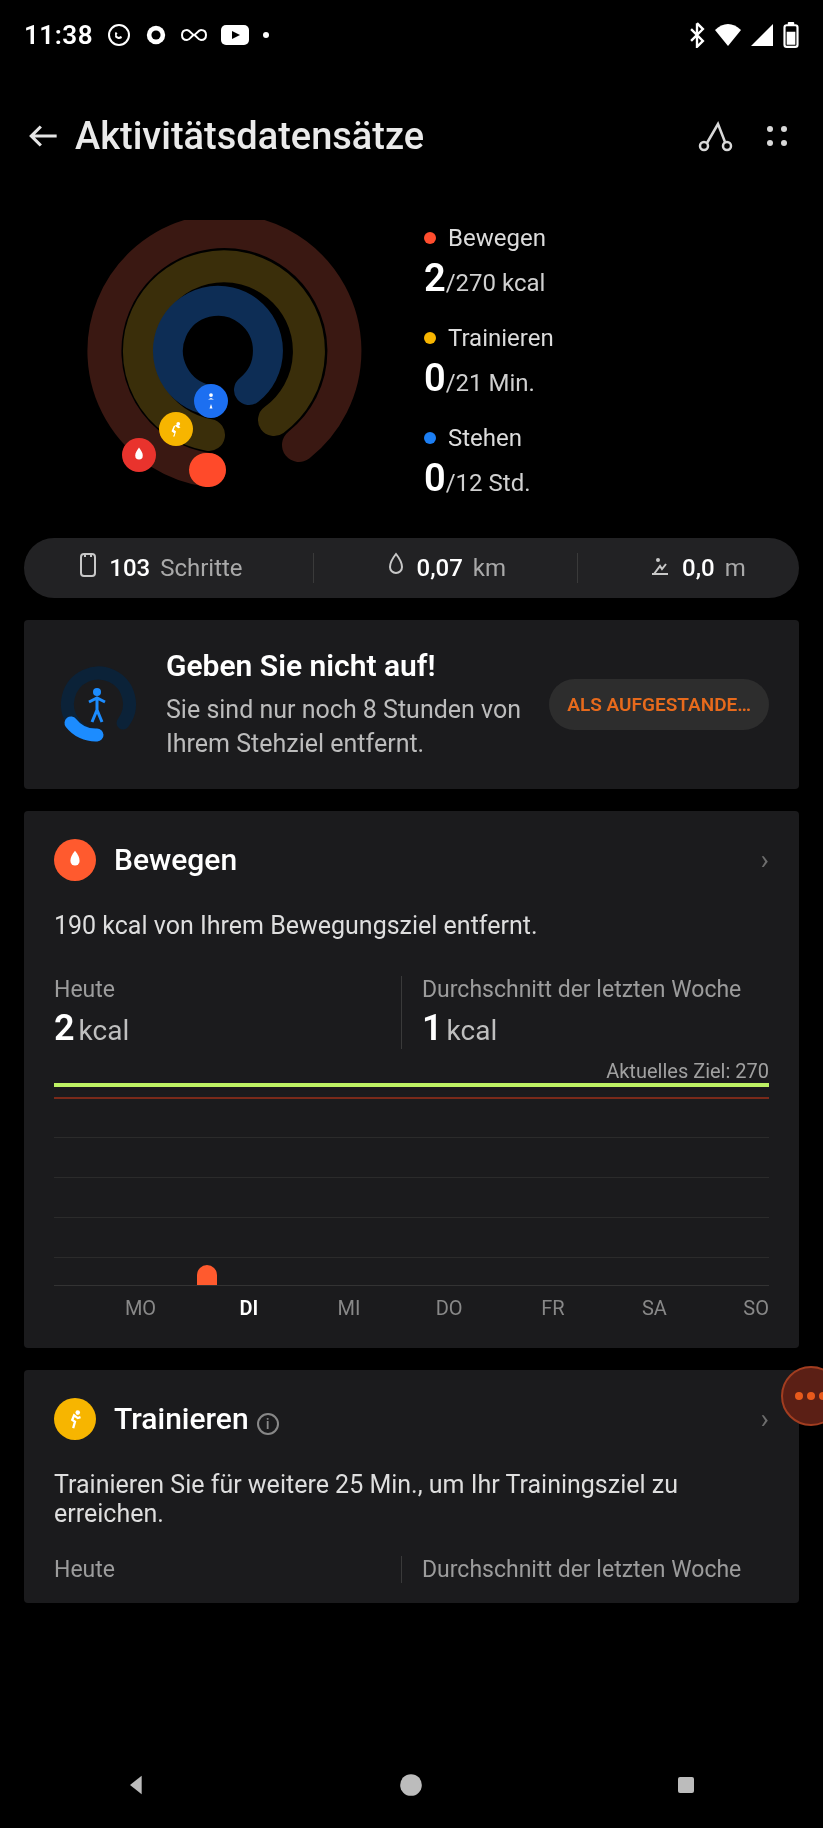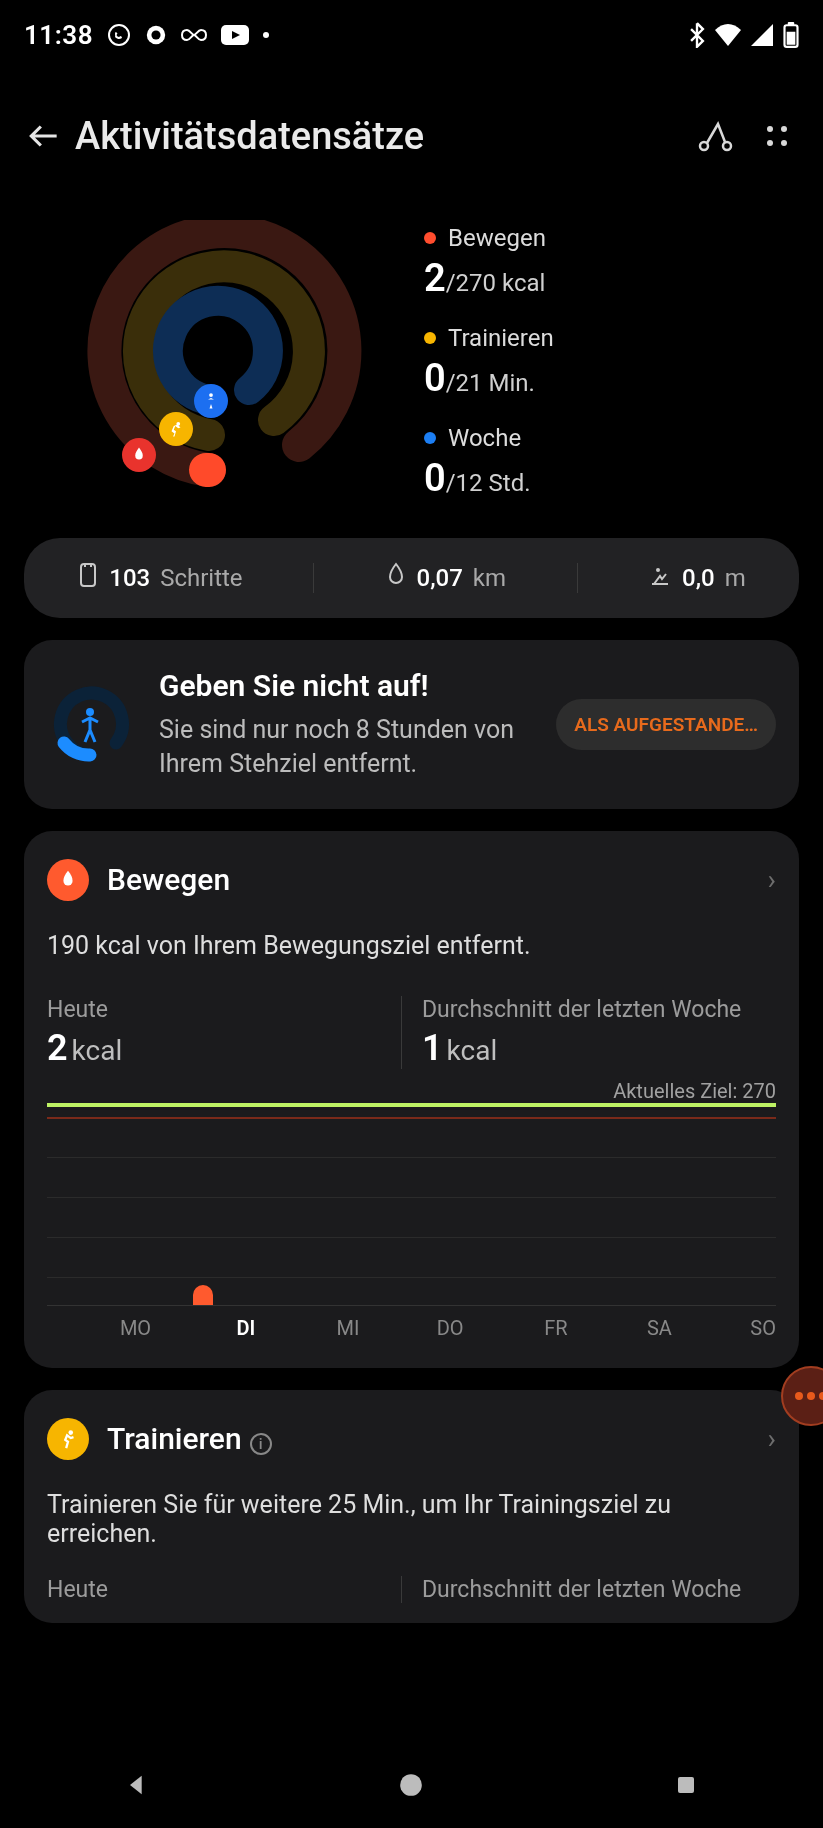--- a/index.html
+++ b/index.html
@@ -55,39 +55,39 @@
     position: absolute; width: 34px; height: 34px; border-radius: 50%;
     display:flex;align-items:center;justify-content:center;
   }
   .ring-icon.red{background:#e9332d; bottom:28px; left:98px;}
   .ring-icon.yel{background:#f7b500; bottom:54px; left:135px;}
   .ring-icon.blu{background:#1c6ff1; bottom:82px; left:170px;}
 
   
   .stats-pill {
     margin: 12px 24px 0 24px;
-    height: 80px;
+    height: 60px;
     background: #222224;
     border-radius: 36px;
     display: flex;
     align-items: center;
     justify-content: space-around;
     padding: 0 18px;
   }
   .stat { display:flex; align-items:center; gap:10px; font-size:24px;}
   .stat .num{color:#fff;font-weight:500;}
   .stat .unit{color:#a9a9a9;}
   .sep{width:1px;height:30px;background:#3a3a3a;}
 
   
   .card {
     margin: 22px 24px 4px 24px;
     background: #1b1b1d;
-    border-radius: 28px;
-    padding: 28px 23px;
+    border-radius: 4px;
+    padding: 28px 30px;
   }
   .moti { display:flex; align-items:center; gap:26px;}
   .moti-icon { flex:0 0 86px; height:86px; display:flex;align-items:center;justify-content:center;}
   .moti-txt { flex:1; }
   .moti-title{font-size:30px;font-weight:600;margin-bottom:10px;}
   .moti-body{font-size:25px;color:#bcbcbc;line-height:1.35;}
   .moti-btn {
     background:#2d2d2d; color:#e76a1c; font-size:19px; font-weight:600;
     border-radius:26px; padding:14px 18px; text-align:center; min-width:170px;
     white-space:nowrap; overflow:hidden; text-overflow:ellipsis;
@@ -259,21 +259,21 @@
     <div class="lg-row">
       <div class="lg-label">
           <span class="dot yellow"></span>
           <span>Trainieren</span>
         </div>
       <div class="lg-val"><span>0</span><span class="sub">/21 Min.</span></div>
     </div>
     <div class="lg-row">
       <div class="lg-label">
           <span class="dot blue"></span>
-          <span>Woche</span>
+          <span>Stehen</span>
         </div>
       <div class="lg-val"><span>0</span><span class="sub">/12 Std.</span></div>
     </div>
   </div>
 </div>
 
 <div class="stats-pill">
   <div class="stat">
     <span>
       <svg width="22" height="26" viewBox="0 0 20 26" fill="none" stroke="#c8c8c8" stroke-width="2">

